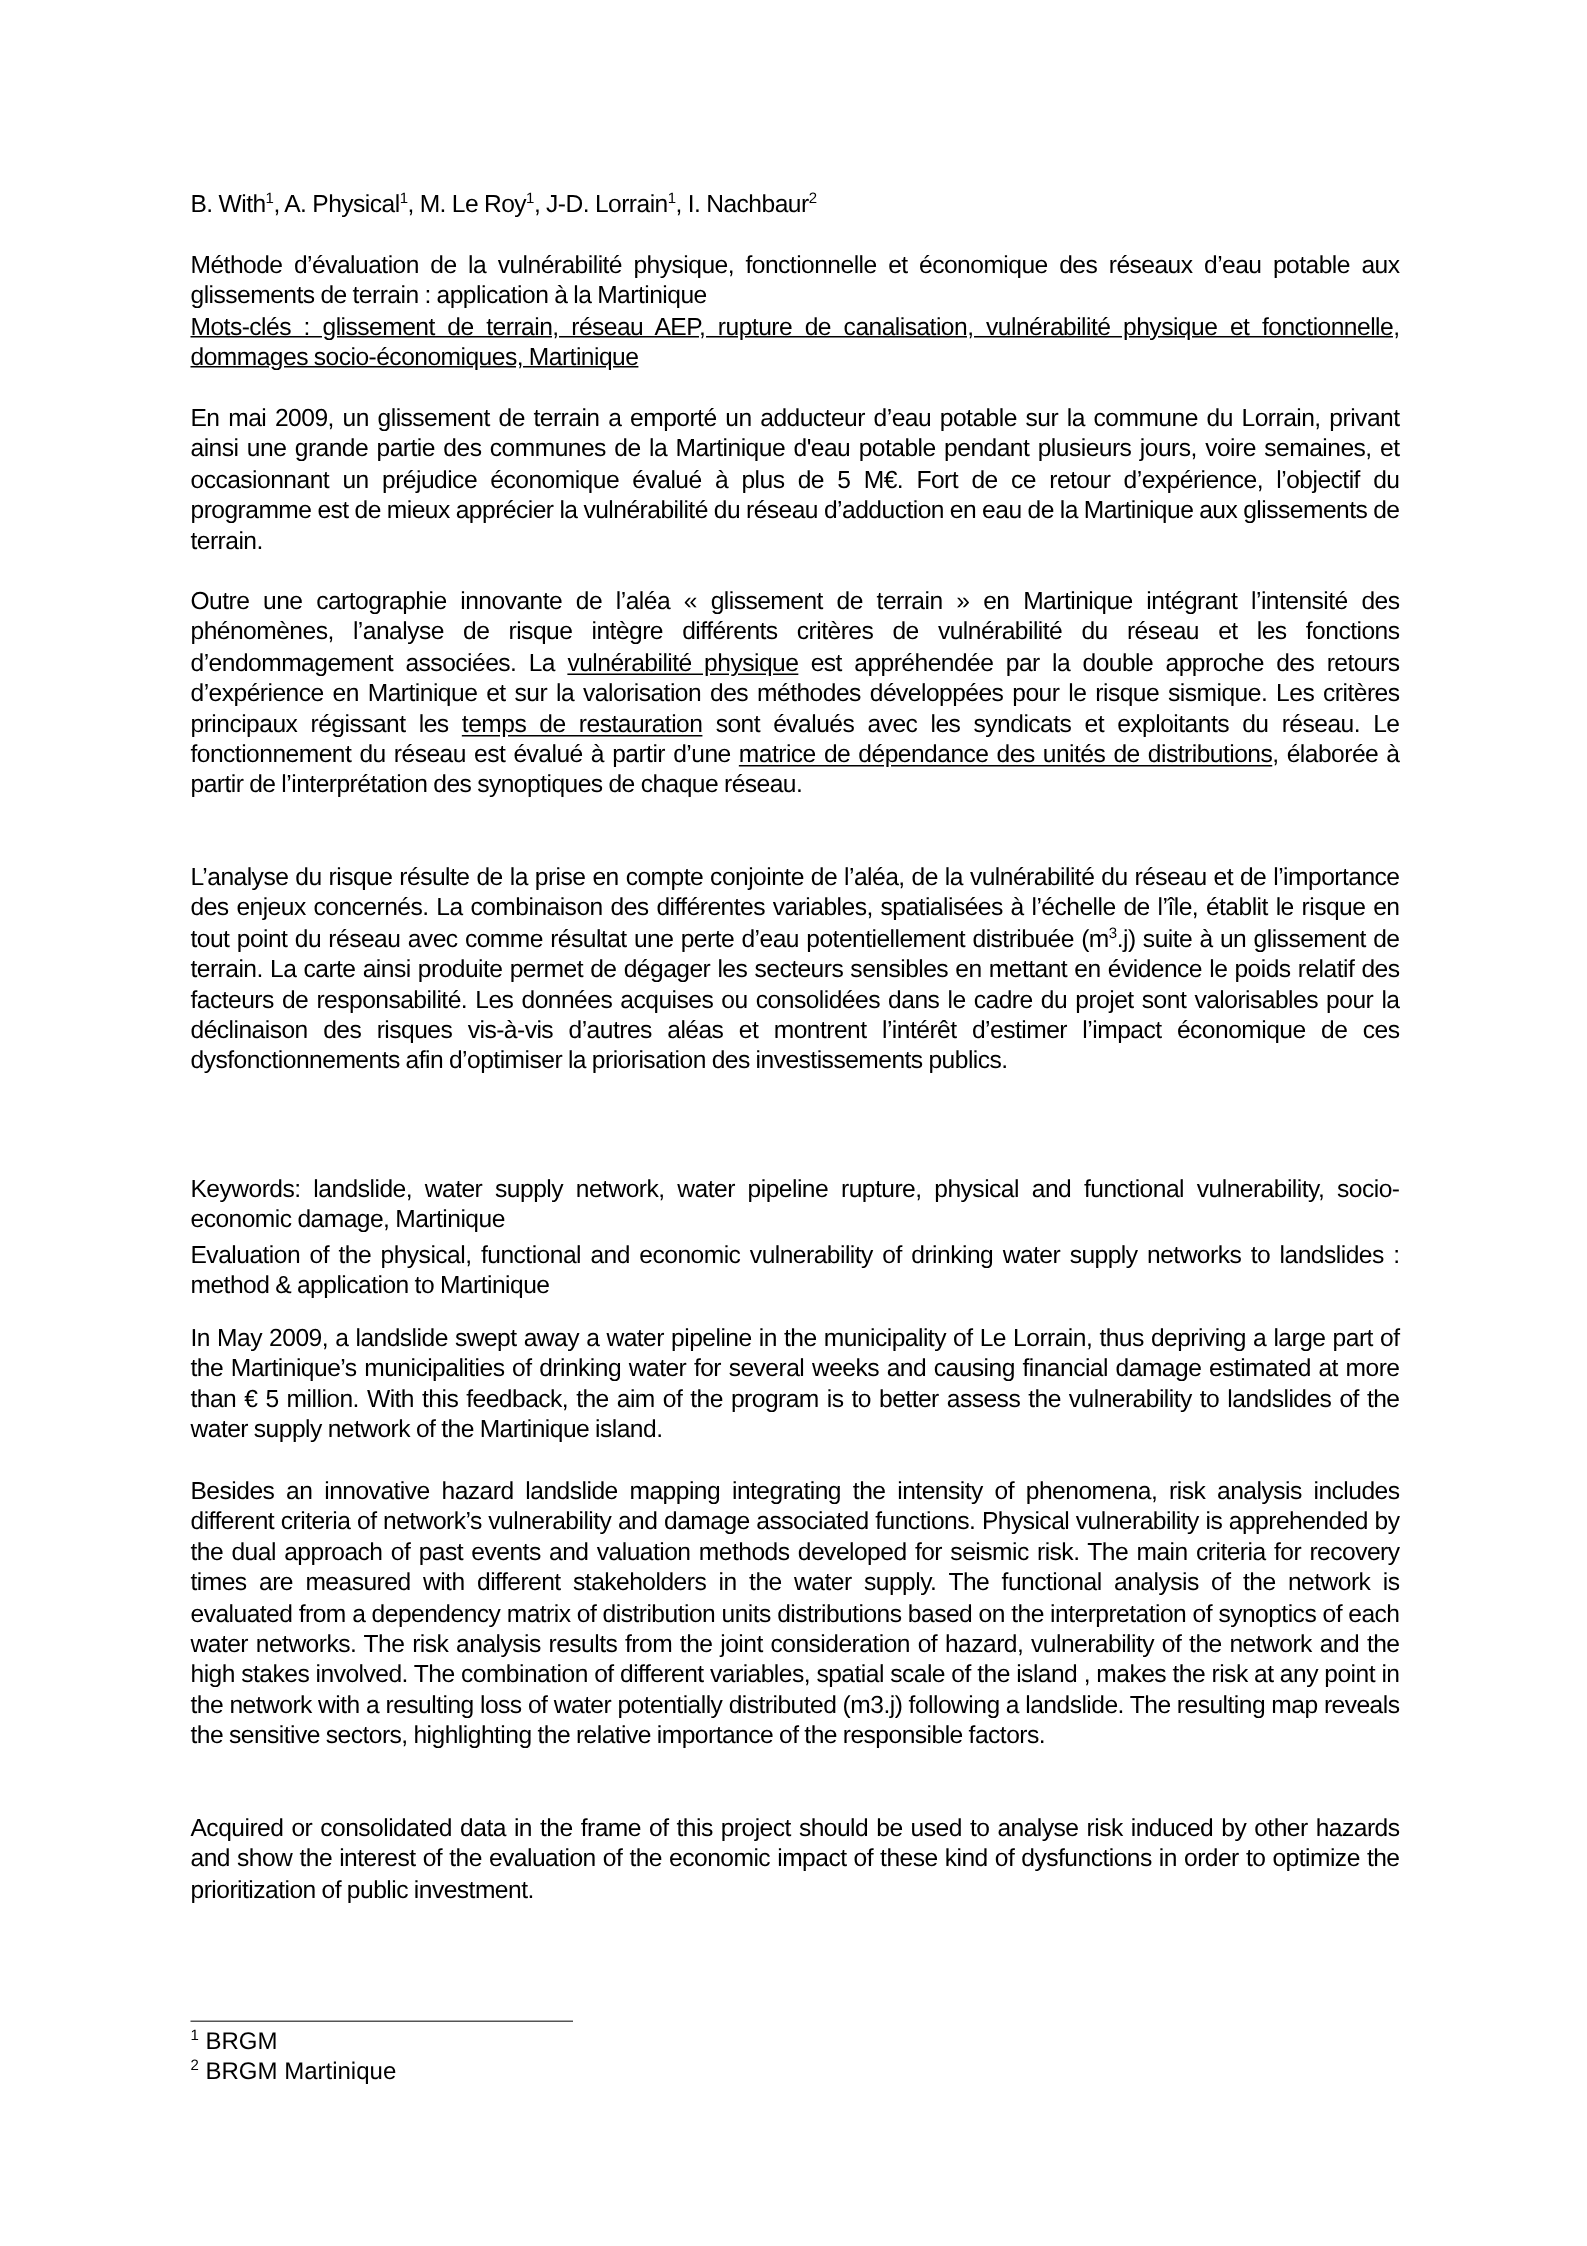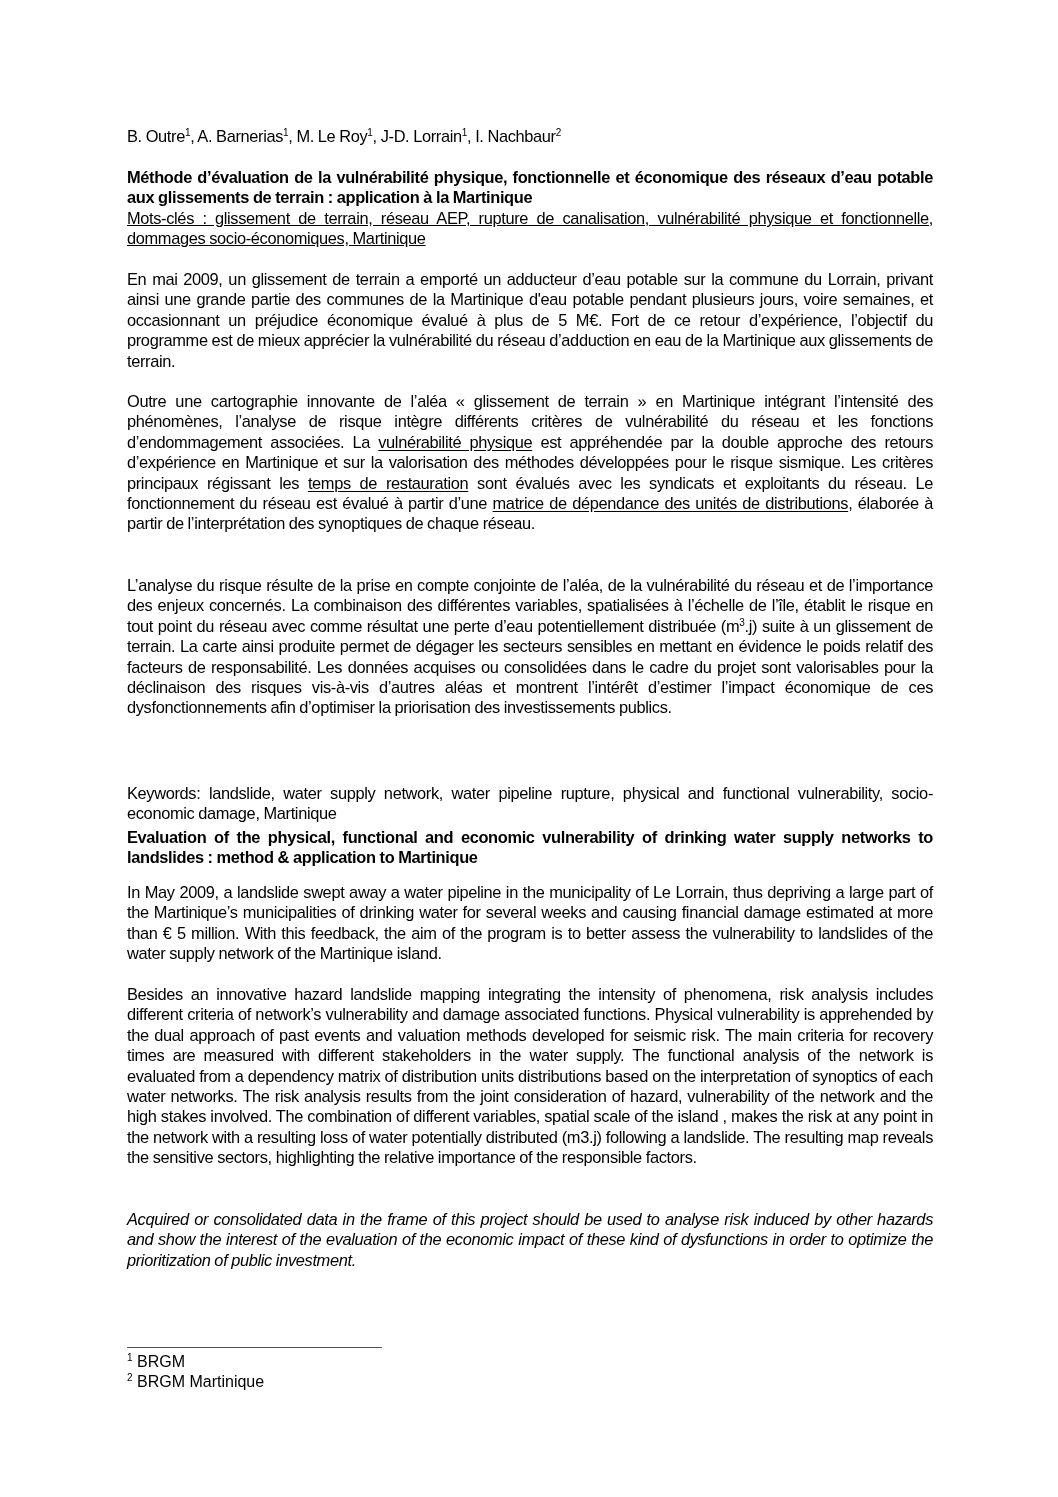--- a/index.html
+++ b/index.html
@@ -1,35 +1,35 @@
 <!DOCTYPE html>
 <html><head>
 <meta charset="utf-8">
 <style>
   html, body { margin: 0; padding: 0; background: #ffffff; }
   body { width: 1058px; height: 1497px; position: relative; overflow: hidden;
          font-family: "Liberation Sans", sans-serif; color: #000; }
   .page { position: absolute; left: 127px; top: 0; width: 806px; }
   .block { position: absolute; left: 0; width: 806px; font-size: 16.4px; line-height: 20.4px;
            text-align: justify; letter-spacing: -0.35px; word-spacing: -0.3px; }
-  .bold { font-weight: bold; }
+  .bold { font-weight: normal; }
   sup { font-size: 10px; line-height: 0; vertical-align: 6px; }
   u { text-decoration: underline; text-underline-offset: 2px; }
   .footnote-rule { position: absolute; left: 127px; top: 1347px; width: 255px; height: 1px; background: #555; }
   .footnotes { position: absolute; left: 127px; top: 1352px; font-size: 16px; line-height: 20px; }
   .footnotes sup { font-size: 10px; vertical-align: 6px; }
 </style>
 </head>
 <body>
 
 <div class="page">
 
   <div class="block" style="top:126px;">
-    <span>B. Outre</span><sup>1</sup>,
-    <span>A. Barnerias</span><sup>1</sup>,
+    <span>B. With</span><sup>1</sup>,
+    <span>A. Physical</span><sup>1</sup>,
     <span>M. Le Roy</span><sup>1</sup>,
     <span>J-D. Lorrain</span><sup>1</sup>,
     <span>I. Nachbaur</span><sup>2</sup>
   </div>
 
   <div class="block bold" style="top:167px;">Méthode d’évaluation de la vulnérabilité physique, fonctionnelle et économique des réseaux d’eau potable aux glissements de terrain : application à la Martinique</div>
   <div class="block" style="top:208px;text-decoration:underline;">Mots-clés : glissement de terrain, réseau AEP, rupture de canalisation, vulnérabilité physique et fonctionnelle, dommages socio-économiques, Martinique</div>
 
   <div class="block" style="top:269px;">En mai 2009, un glissement de terrain a emporté un adducteur d’eau potable sur la commune du Lorrain, privant ainsi une grande partie des communes de la Martinique d'eau potable pendant plusieurs jours, voire semaines, et occasionnant un préjudice économique évalué à plus de 5 M€. Fort de ce retour d’expérience, l’objectif du programme est de mieux apprécier la vulnérabilité du réseau d’adduction en eau de la Martinique aux glissements de terrain.</div>
 
@@ -37,20 +37,20 @@
 
   <div class="block" style="top:575px;"><span>L’analyse du risque résulte de la prise en compte conjointe de l’aléa, de la vulnérabilité du réseau et de l’importance des enjeux concernés. La combinaison des différentes variables, spatialisées à l’échelle de l’île, établit le risque en tout point du réseau avec comme résultat une perte d’eau potentiellement distribuée (m</span><sup>3</sup><span>.j) suite à un glissement de terrain. La carte ainsi produite permet de dégager les secteurs sensibles en mettant en évidence le poids relatif des facteurs de responsabilité. Les données acquises ou consolidées dans le cadre du projet sont valorisables pour la déclinaison des risques vis-à-vis d’autres aléas et montrent l’intérêt d’estimer l’impact économique de ces dysfonctionnements afin d’optimiser la priorisation des investissements publics.</span></div>
 
   <div class="block bold" style="top:780px;margin-top:47px;">Evaluation of the physical, functional and economic vulnerability of drinking water supply networks to landslides : method &amp; application to Martinique</div>
   <div class="block" style="top:783px;">Keywords: landslide, water supply network, water pipeline rupture, physical and functional vulnerability, socio-economic damage, Martinique</div>
 
   <div class="block" style="top:882px;">In May 2009, a landslide swept away a water pipeline in the municipality of Le Lorrain, thus depriving a large part of the Martinique’s municipalities of drinking water for several weeks and causing financial damage estimated at more than € 5 million. With this feedback, the aim of the program is to better assess the vulnerability to landslides of the water supply network of the Martinique island.</div>
 
   <div class="block" style="top:984px;">Besides an innovative hazard landslide mapping integrating the intensity of phenomena, risk analysis includes different criteria of network’s vulnerability and damage associated functions. Physical vulnerability is apprehended by the dual approach of past events and valuation methods developed for seismic risk. The main criteria for recovery times are measured with different stakeholders in the water supply. The functional analysis of the network is evaluated from a dependency matrix of distribution units distributions based on the interpretation of synoptics of each water networks. The risk analysis results from the joint consideration of hazard, vulnerability of the network and the high stakes involved. The combination of different variables, spatial scale of the island , makes the risk at any point in the network with a resulting loss of water potentially distributed (m3.j) following a landslide. The resulting map reveals the sensitive sectors, highlighting the relative importance of the responsible factors.</div>
 
-  <div class="block" style="top:1209px;font-style:italic;">Acquired or consolidated data in the frame of this project should be used to analyse risk induced by other hazards and show the interest of the evaluation of the economic impact of these kind of dysfunctions in order to optimize the prioritization of public investment.</div>
+  <div class="block" style="top:1209px;">Acquired or consolidated data in the frame of this project should be used to analyse risk induced by other hazards and show the interest of the evaluation of the economic impact of these kind of dysfunctions in order to optimize the prioritization of public investment.</div>
 </div>
 
 <div class="footnote-rule"></div>
 <div class="footnotes">
   <div><sup>1</sup> <span>BRGM</span></div>
   <div><sup>2</sup> <span>BRGM Martinique</span></div>
 </div>
 
 </body></html>

